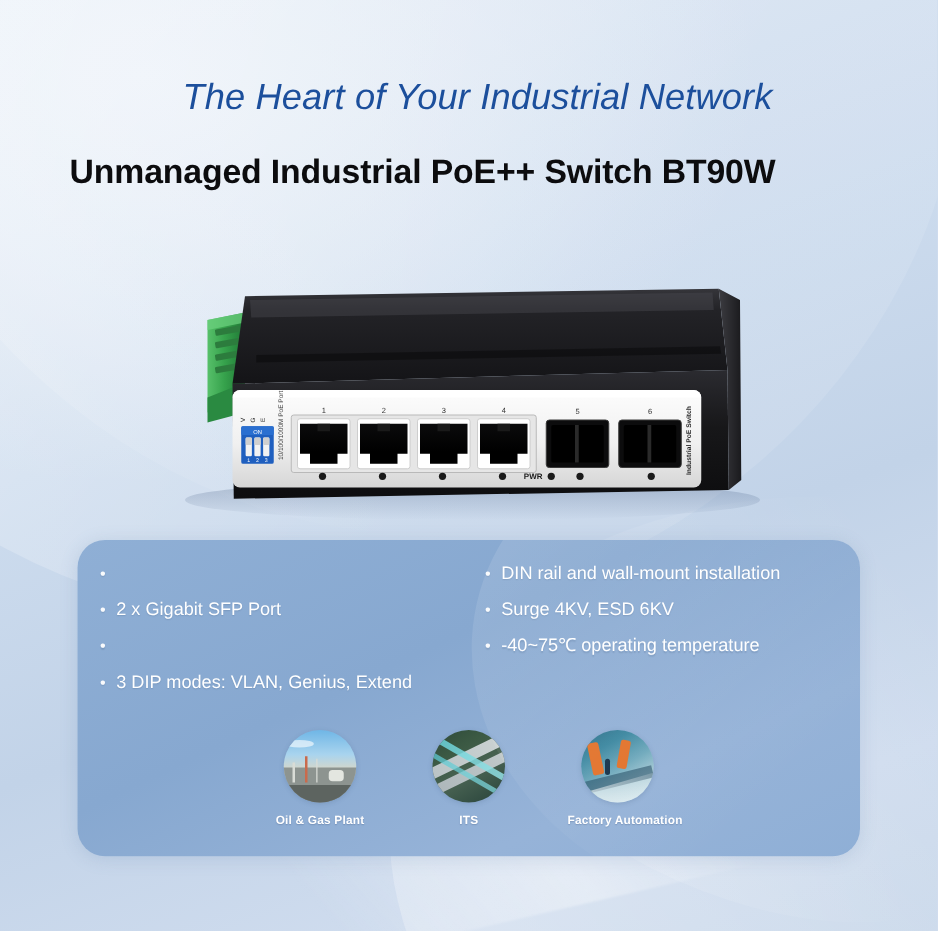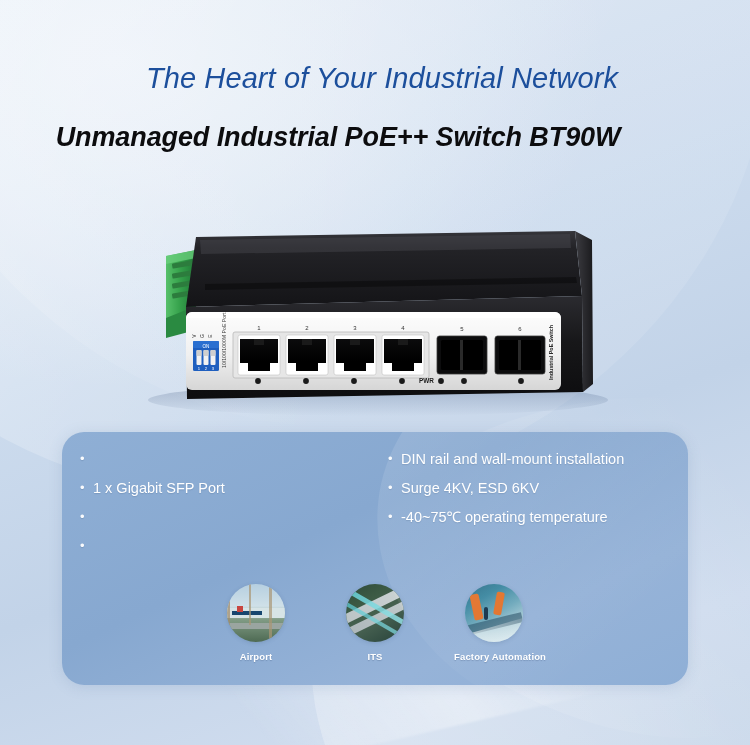--- a/index.html
+++ b/index.html
@@ -62,21 +62,20 @@
     font-size:29px; letter-spacing:.1px;
     color:#1c4f9c;
     padding-left:14px;
   }
   #product-title {
     position:absolute; top:122px; left:0; width:676px;
     text-align:center; z-index:4;
     font-weight:700; font-size:27px;
     letter-spacing:-.1px;
     color:#0c0c0e;
-    font-style:italic;
   }
 
   
   #device { position:absolute; left:0; top:0; width:750px; height:745px; z-index:3; }
 
   
   #feature-panel {
     position:absolute; left:62px; top:432px;
     width:626px; height:253px;
     border-radius:22px; z-index:5;
@@ -353,27 +352,28 @@
 <div id="feature-panel">
 
   <div class="feat-cols">
 
     <div class="feat-col left">
       <div class="feat-item">
         <span class="feat-bullet">•</span>
       </div>
       <div class="feat-item">
         <span class="feat-bullet">•</span>
-        <span class="feat-text">1 x Gigabit SFP Port</span>
-      </div>
-      <div class="feat-item">
-        <span class="feat-bullet">•</span>
-      </div>
-      <div class="feat-item">
-        <span class="feat-bullet">•</span>
+        <span class="feat-text">2 x Gigabit SFP Port</span>
+      </div>
+      <div class="feat-item">
+        <span class="feat-bullet">•</span>
+      </div>
+      <div class="feat-item">
+        <span class="feat-bullet">•</span>
+        <span class="feat-text">3 DIP modes: VLAN, Genius, Extend</span>
       </div>
     </div>
 
     <div class="feat-col right">
       <div class="feat-item">
         <span class="feat-bullet">•</span>
         <span class="feat-text">DIN rail and wall-mount installation</span>
       </div>
       <div class="feat-item">
         <span class="feat-bullet">•</span>
@@ -382,34 +382,34 @@
       <div class="feat-item">
         <span class="feat-bullet">•</span>
         <span class="feat-text">-40~75℃ operating temperature</span>
       </div>
     </div>
 
   </div>
 
   <div id="apps">
 
+
+
     <div class="app-item">
-      <div class="app-circle ph-airport">
-        <span class="l1"></span>
+      <div class="app-circle ph-oilgas">
+        <span class="l7"></span>
+          <span class="l1"></span>
           <span class="l2"></span>
           <span class="l3"></span>
         <span class="l4"></span>
           <span class="l5"></span>
           <span class="l6"></span>
-          <span class="l7"></span>
-      </div>
-      <div class="app-label">Airport</div>
+      </div>
+      <div class="app-label">Oil &amp; Gas Plant</div>
     </div>
-
-
 
     <div class="app-item">
       <div class="app-circle ph-its">
         <span class="r1"></span>
           <span class="r2"></span>
           <span class="r3"></span>
           <span class="r4"></span>
       </div>
       <div class="app-label">ITS</div>
     </div>

